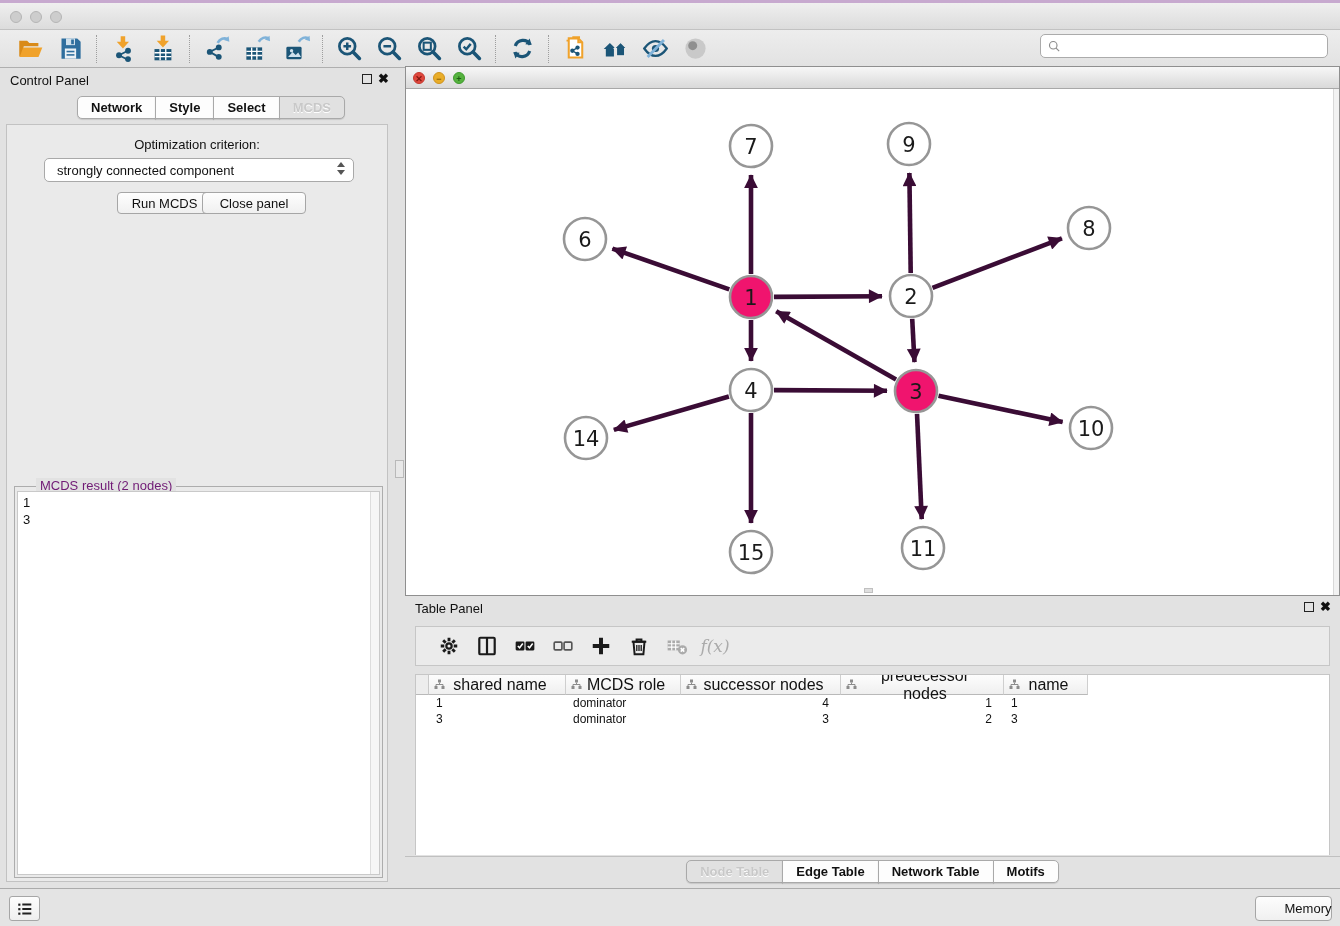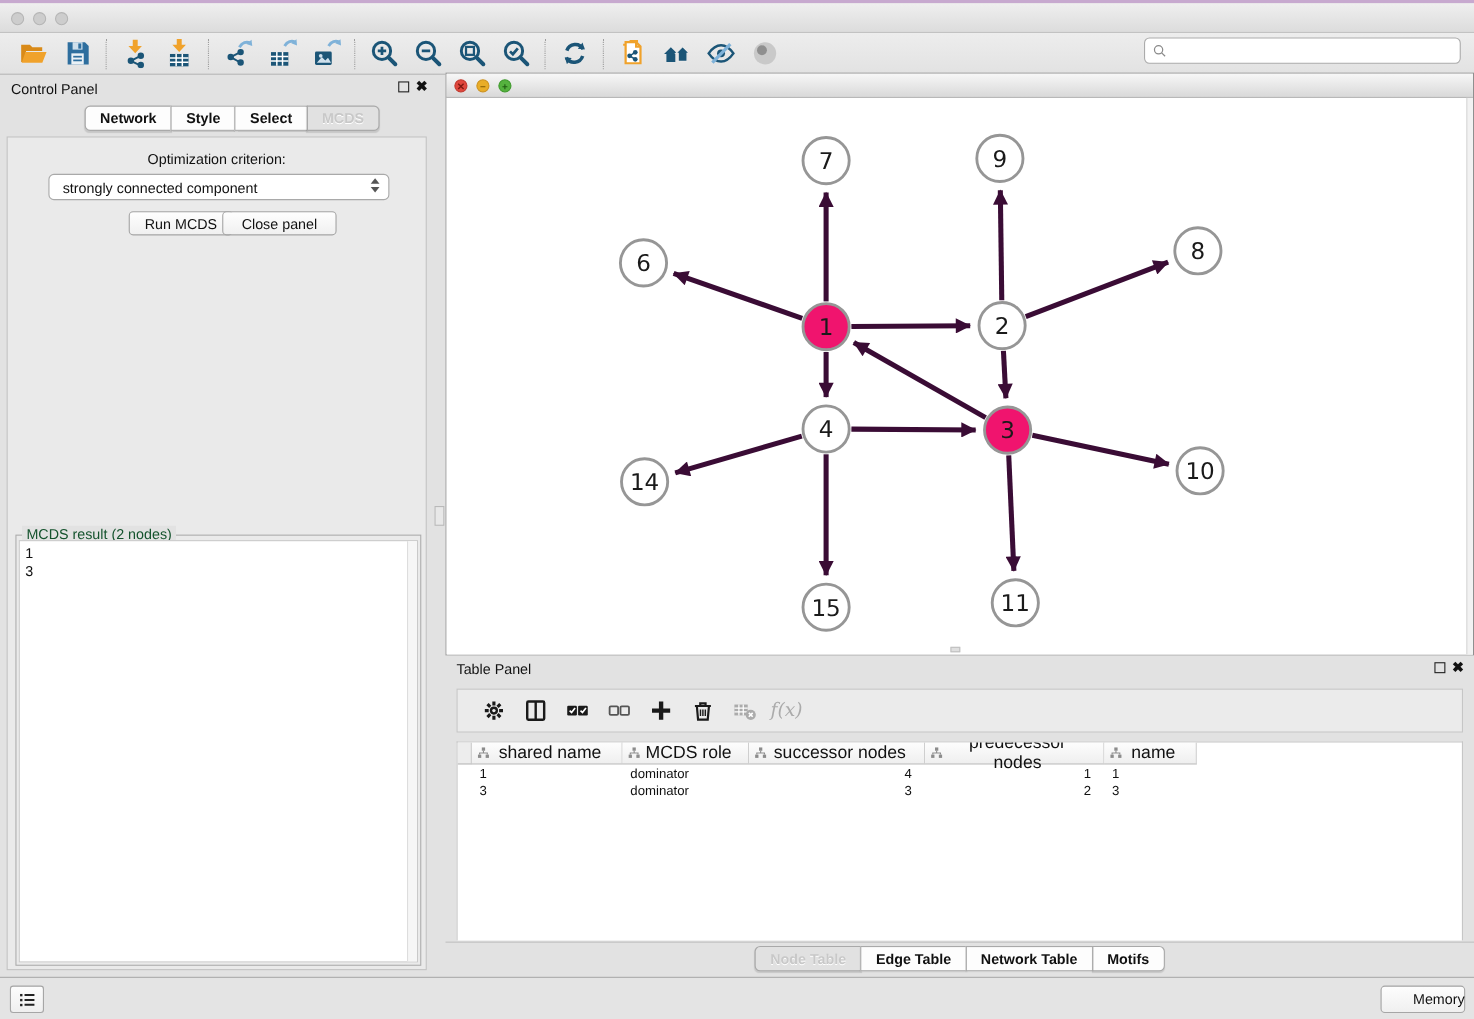--- a/index.html
+++ b/index.html
@@ -48,22 +48,22 @@
     padding-left:12px; }
   .dd-arrows { position:absolute; right:8px; top:3px; display:flex; flex-direction:column; align-items:center; }
   .dd-arrows i { width:0; height:0; border-left:4px solid transparent; border-right:4px solid transparent; display:block; }
   .dd-up { border-bottom:5px solid #555; margin-bottom:3px; }
   .dd-down { border-top:5px solid #555; }
   .push-btn { position:absolute; height:22px; background:linear-gradient(#FEFEFE,#F0F0F0);
     border:1px solid #A6A6A6; border-radius:4px; font-size:13px; color:#111;
     display:flex; align-items:center; justify-content:center; }
   .mcds-fieldset { position:absolute; left:14px; top:418px; width:369px; height:392px;
     border:1px solid #ADADAD; }
-  .mcds-legend { position:absolute; left:5px; top:-9px; background:#E2E2E2; padding:0 4px;
-    font-size:13px; color:#14532d; }
+  .mcds-legend { position:absolute; left:21px; top:-9px; background:#E2E2E2; padding:0 4px;
+    font-size:13px; color:#701a75; }
   .mcds-body { position:absolute; left:2px; top:4px; right:2px; bottom:2px; background:#fff;
     border:1px solid #C9C9C9; }
   .mcds-lines { position:absolute; left:5px; top:2px; font-size:13px; color:#111; line-height:17px; white-space:pre; }
   .mcds-scroll { position:absolute; right:0; top:0; bottom:0; width:9px; background:#F6F6F6; border-left:1px solid #DDD; }
 
   .divider-strip { position:absolute; left:394px; top:68px; width:11px; height:820px; background:#E2E2E2; }
   .v-grip { position:absolute; left:395px; top:460px; width:9px; height:18px; background:#E8E8E8;
     border:1px solid #B9B9B9; }
 
   

